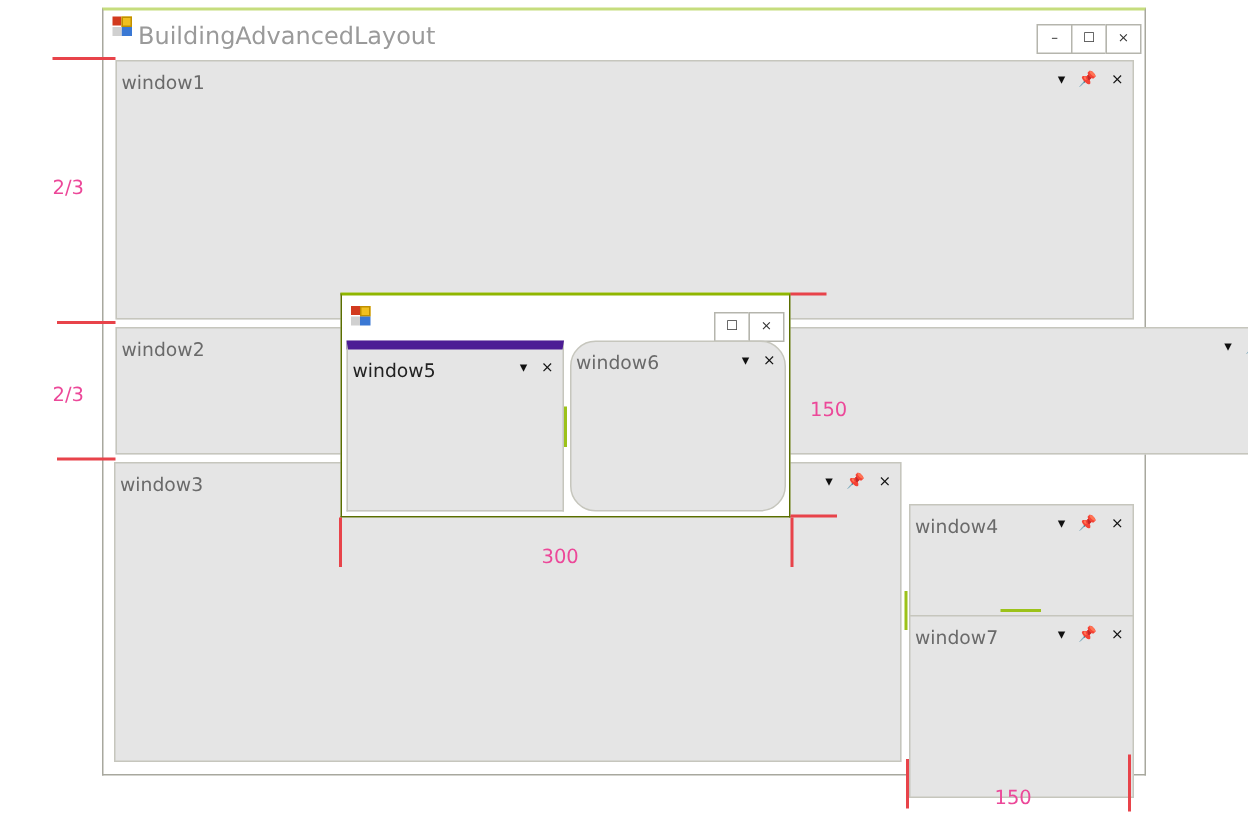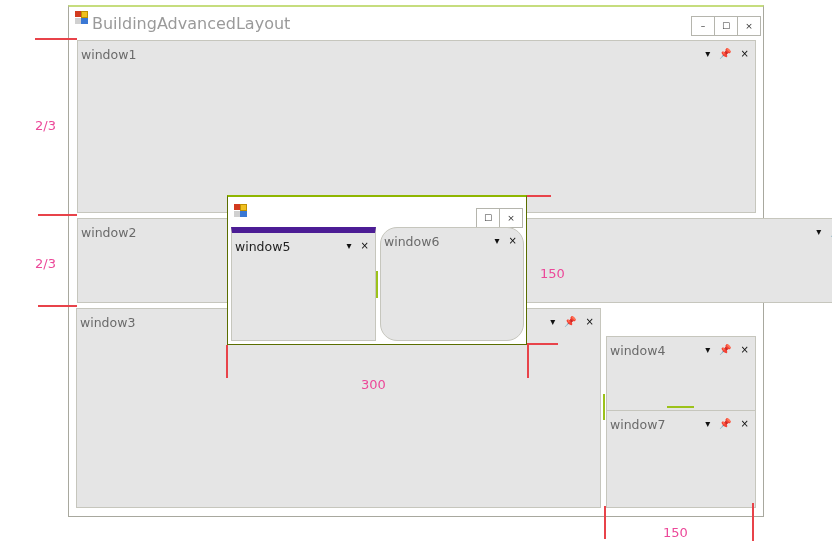--- a/index.html
+++ b/index.html
@@ -69,21 +69,21 @@
 
 <div class="abs pane" style="left:606px;top:308px;width:150px;height:126px;margin-top:28px;">
   <span class="title">window4</span>
   <div class="tools">
     <span>▾</span>
     <span>📌</span>
     <span>×</span>
   </div>
 </div>
 
-<div class="abs pane" style="left:606px;top:410px;width:150px;height:98px;padding-left:35px;">
+<div class="abs pane" style="left:606px;top:410px;width:150px;height:122px;padding-left:35px;">
   <span class="title">window7</span>
   <div class="tools">
     <span>▾</span>
     <span>📌</span>
     <span>×</span>
   </div>
 </div>
 
 <div class="abs grip" style="left:603px;top:394px;width:2px;height:26px;"></div>
 <div class="abs grip" style="left:667px;top:406px;width:27px;height:2px;"></div>
@@ -121,17 +121,17 @@
 <div class="abs redline" style="left:38px;top:305px;width:39px;height:2px;"></div>
 <div class="abs red" style="left:35px;top:118px;">2/3</div>
 <div class="abs red" style="left:35px;top:256px;">2/3</div>
 
 <div class="abs redline" style="left:527px;top:195px;width:24px;height:2px;"></div>
 <div class="abs redline" style="left:527px;top:343px;width:31px;height:2px;"></div>
 <div class="abs red" style="left:540px;top:266px;">150</div>
 
 <div class="abs redline" style="left:226px;top:345px;width:2px;height:33px;"></div>
 <div class="abs redline" style="left:527px;top:345px;width:2px;height:33px;"></div>
-<div class="abs red" style="left:361px;top:364px;margin-top:13px;">300</div>
+<div class="abs red" style="left:361px;top:364px;">300</div>
 
 <div class="abs redline" style="left:604px;top:506px;width:2px;height:33px;"></div>
 <div class="abs redline" style="left:752px;top:503px;width:2px;height:38px;"></div>
 <div class="abs red" style="left:663px;top:525px;">150</div>
 
 </body></html>

